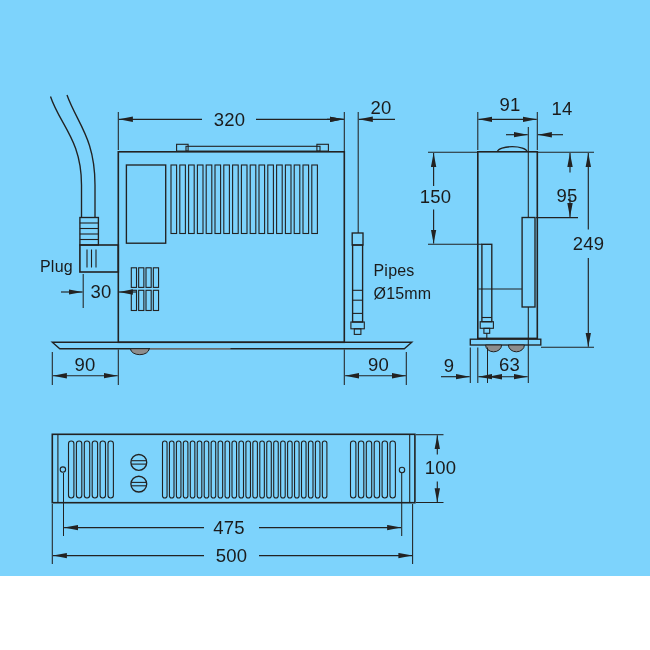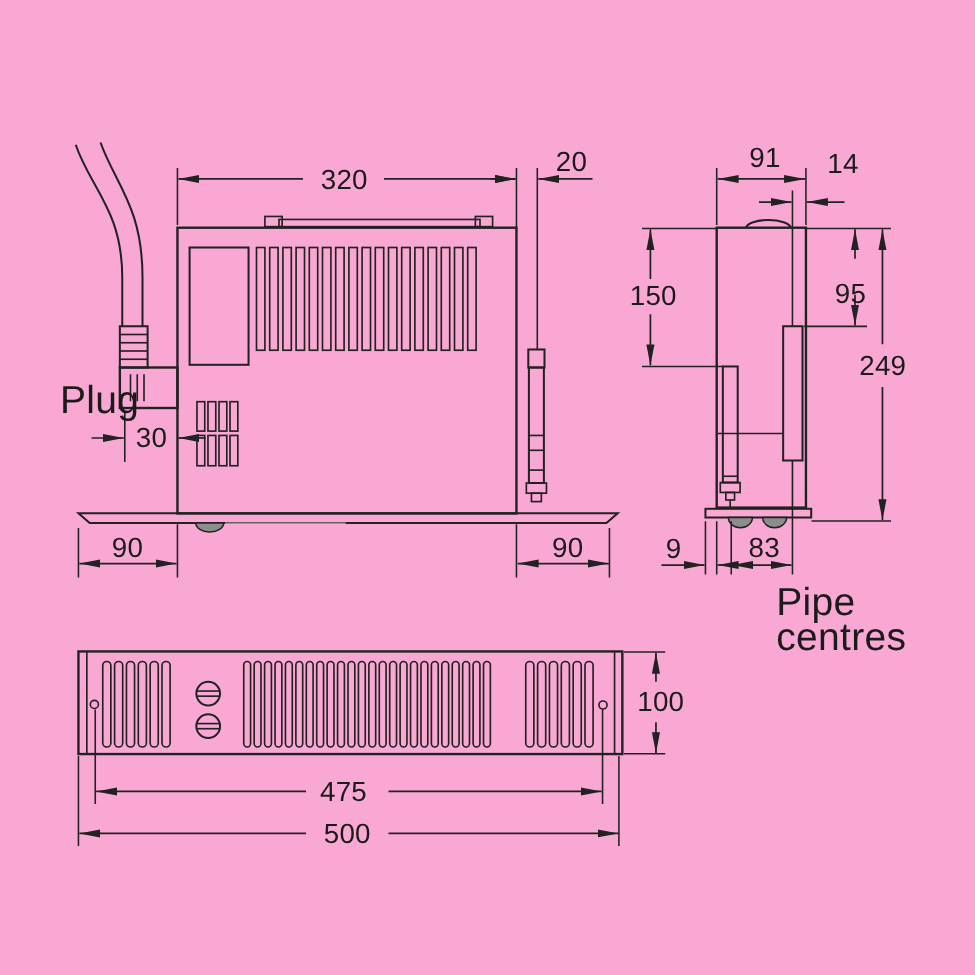--- a/index.html
+++ b/index.html
@@ -1,21 +1,21 @@
 <!DOCTYPE html>
 <html><head>
 <meta charset="utf-8">
 <style>
   html,body{margin:0;padding:0;background:#ffffff;}
-  .stage{position:relative;width:650px;height:650px;background:#f9a8d4;
+  .stage{position:relative;width:650px;height:576px;background:#7dd3fc;
          font-family:"Liberation Sans",sans-serif;overflow:hidden;}
   .stage svg{position:absolute;left:0;top:0;}
   .t{position:absolute;transform:translate(-50%,-50%);font-size:18.5px;color:#1b1b1b;
      white-space:pre-line;letter-spacing:.2px;line-height:20px;}
-  .lbl{transform:none;font-size:26px;line-height:23px;}
+  .lbl{transform:none;font-size:16px;line-height:23px;}
   .out{fill:none;stroke:#222;stroke-width:1.6px;}
   .med{fill:none;stroke:#222;stroke-width:1.35px;}
   .thin{fill:none;stroke:#222;stroke-width:1.1px;}
   .dim{fill:none;stroke:#222;stroke-width:1.15px;}
   .ext{fill:none;stroke:#222;stroke-width:1.05px;}
   .shade{fill:#8d8d8d;stroke:#222;stroke-width:1px;}
   .soft{stroke:#999;stroke-width:1px;}
 </style>
 </head>
 <body>
@@ -245,26 +245,26 @@
     <line class="dim" x1="259" y1="555.6" x2="412.4" y2="555.6" marker-end="url(#ah)"></line>
   </g>
 </svg>
 
 <div class="t" style="left:229.5px;top:119.5px">320</div>
 <div class="t" style="left:381px;top:107.5px">20</div>
 <div class="t lbl" style="left:40px;top:254.5px">Plug</div>
 <div class="t" style="left:101px;top:291.5px">30</div>
 <div class="t" style="left:85px;top:365px">90</div>
 <div class="t" style="left:378.5px;top:365px">90</div>
+<div class="t lbl" style="left:373.5px;top:258.5px">Pipes
+Ø15mm</div>
 <div class="t" style="left:510px;top:105px">91</div>
 <div class="t" style="left:562px;top:109px">14</div>
 <div class="t" style="left:435.5px;top:197px">150</div>
 <div class="t" style="left:567px;top:196px">95</div>
 <div class="t" style="left:588.5px;top:243.5px">249</div>
 <div class="t" style="left:449px;top:365.5px">9</div>
-<div class="t" style="left:509.5px;top:365px">83</div>
-<div class="t lbl" style="left:517.5px;top:389.5px">Pipe
-centres</div>
+<div class="t" style="left:509.5px;top:365px">63</div>
 <div class="t" style="left:440.5px;top:468px">100</div>
 <div class="t" style="left:229px;top:527.5px">475</div>
 <div class="t" style="left:231.5px;top:555.5px">500</div>
 
 </div>
 
 </body></html>

